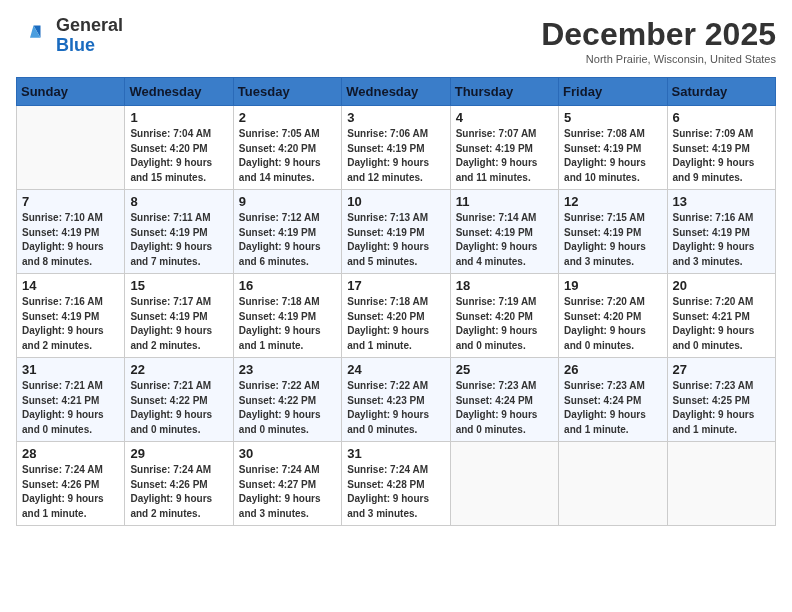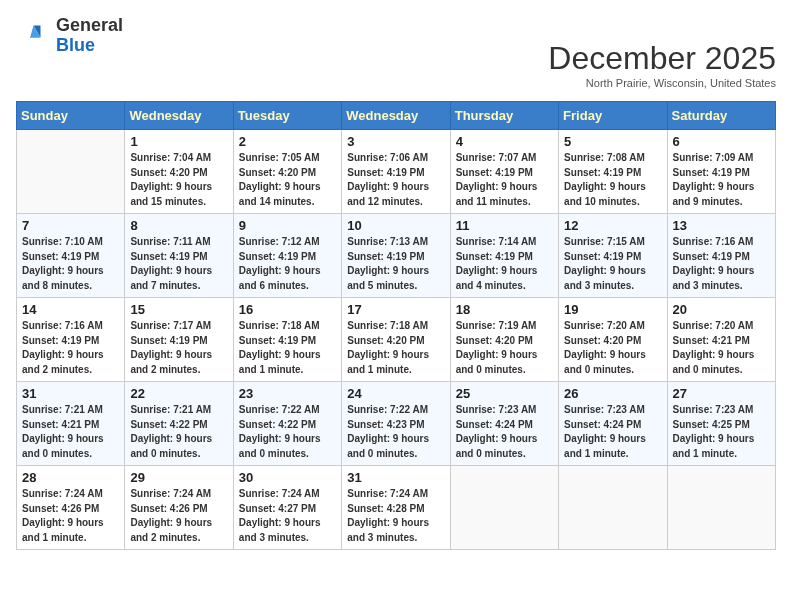--- a/index.html
+++ b/index.html
@@ -38,36 +38,35 @@
     }
     .logo-icon {
       width: 28px;
       height: 28px;
     }
     .title-block {
       text-align: right;
     }
     .month-title {
       font-size: 32px;
-      font-weight: normal;
-      color: #333;
-      margin-top: 24px;
+      font-weight: bold;
+      color: #333;
     }
     .location {
       font-size: 11px;
       color: #555;
     }
     .calendar {
       width: 100%;
       border-collapse: collapse;
       border: 1px solid #ccc;
     }
     .calendar th {
       background-color: #3a7dc9;
-      color: #fef9c3;
+      color: #0f172a;
       font-size: 13px;
       font-weight: bold;
       padding: 6px 4px;
       text-align: left;
       border: 1px solid #2a6ab8;
     }
     .calendar td {
       vertical-align: top;
       border: 1px solid #ccc;
       padding: 4px 5px;

